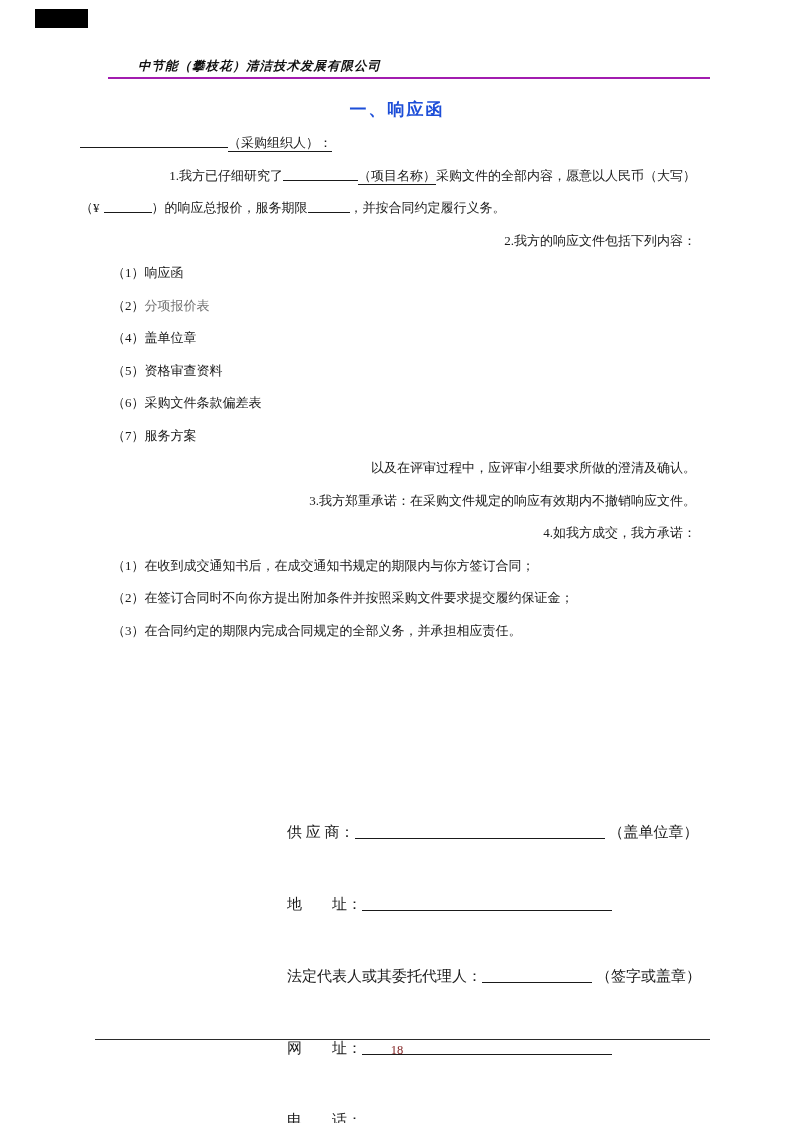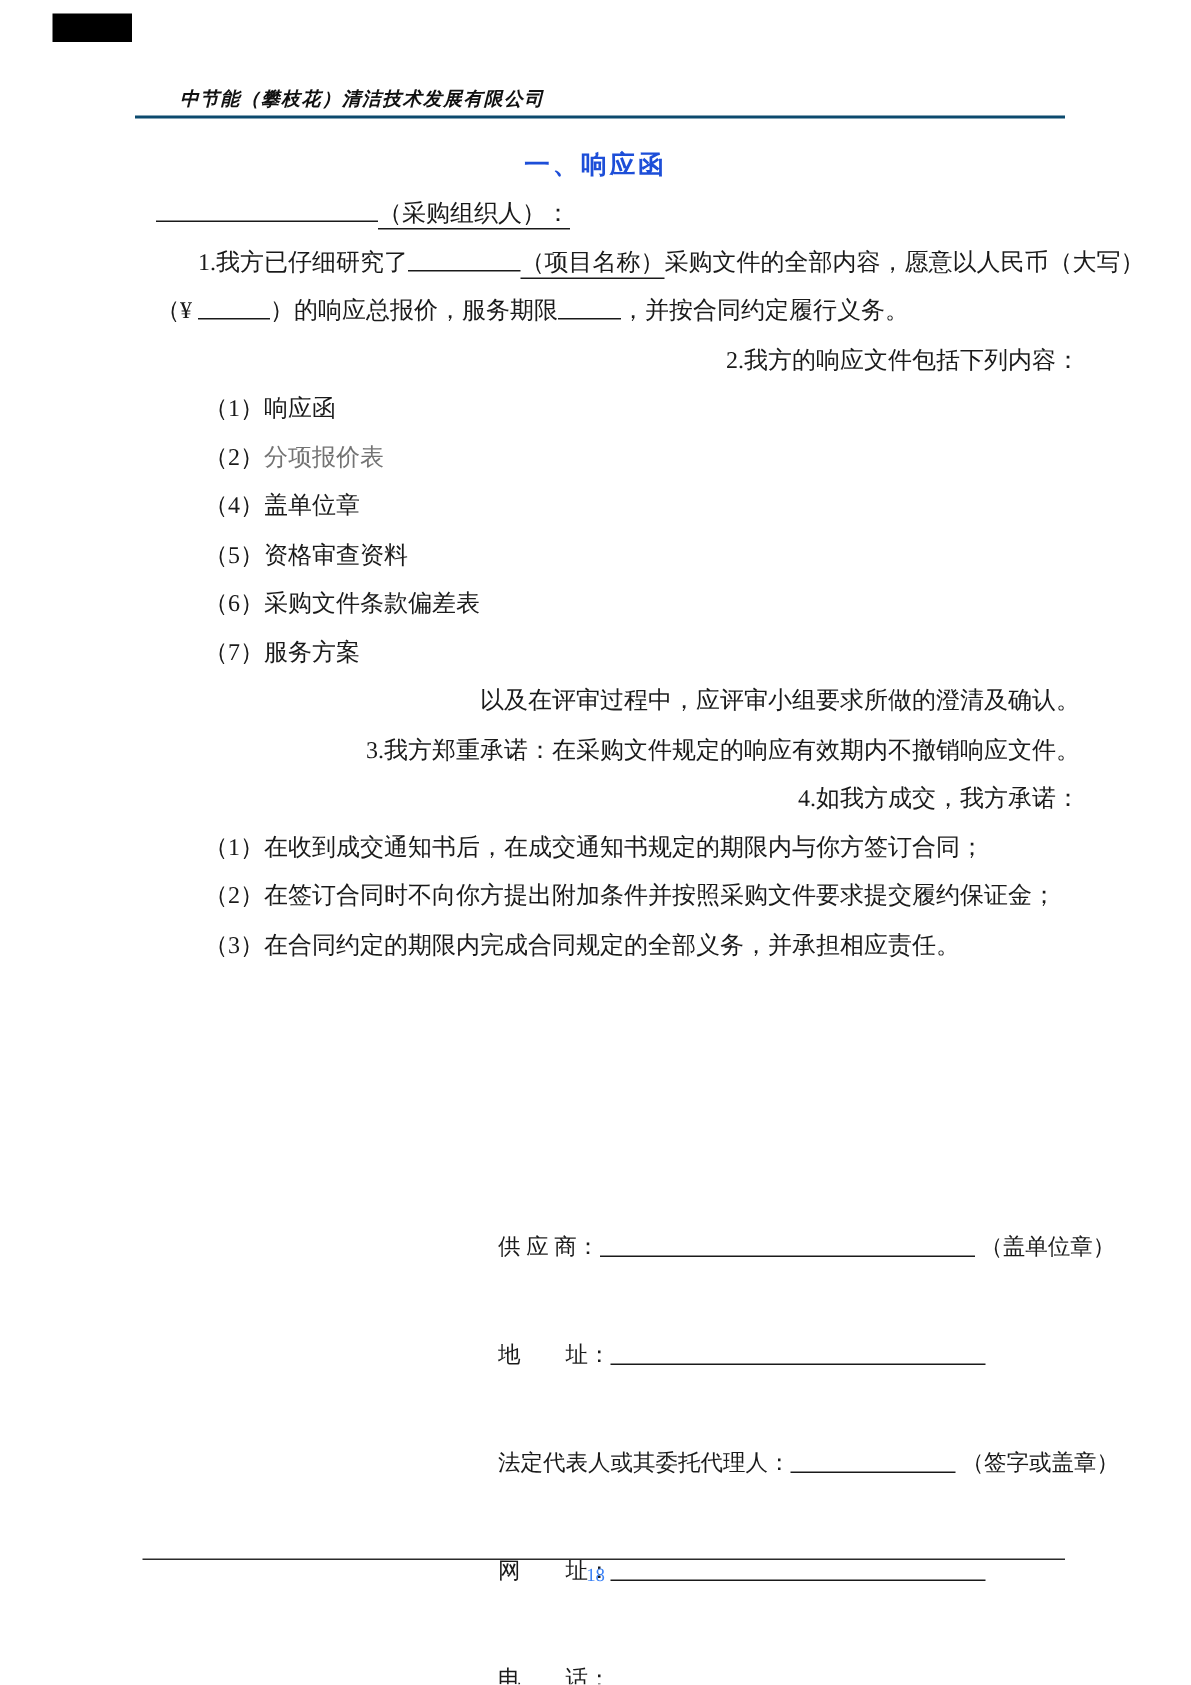--- a/index.html
+++ b/index.html
@@ -19,23 +19,23 @@
   .redaction {
     position: absolute;
     left: 35px; top: 9px;
     width: 53px; height: 19px;
     background: #000000;
   }
 
   
   .header {
     position: absolute;
-    left: 90px; right: 84px; top: 58px;
+    left: 108px; right: 84px; top: 58px;
     height: 21px;
-    border-bottom: 2px solid #0c4a6e;
+    border-bottom: 2px solid #a21caf;
   }
   .company {
     position: absolute;
     left: 30px; bottom: 2px;
     font-size: 12.5px;
     font-weight: bold;
     font-style: italic;
     letter-spacing: 1px;
     white-space: pre;
     color: #111;
@@ -47,23 +47,23 @@
     text-align: center;
     font-size: 17px;
     font-weight: bold;
     color: #1d4ed8;
     letter-spacing: 2px;
   }
 
   
   .body-block {
     position: absolute;
-    left: 104px; top: 127px;
+    left: 80px; top: 127px;
     width: 616px;
-    font-size: 16px;
+    font-size: 13px;
     line-height: 32.5px;
     font-family: Liberation Serif, serif;
   }
   .para { white-space: nowrap; }
   .indent { padding-left: 28px; text-align: right; }
   .item { padding-left: 32px; }
   .red { color: #737373; }
 
   .blank {
     display: inline-block;
@@ -81,21 +81,21 @@
   .w42  { width: 42px; }
 
   
   .sig {
     position: absolute;
     left: 287px; top: 772px;
     font-size: 15px;
     line-height: 24px;
     white-space: pre;
   }
-  .sig .row { white-space: pre; margin-left: 45px; }
+  .sig .row { white-space: pre; }
   .sblank {
     display: inline-block;
     border-bottom: 1px solid #1a1a1a;
     height: 15px;
     vertical-align: -2px;
   }
   .sw250 { width: 250px; }
   .sw110 { width: 110px; }
   .suffix { padding-left: 4px; }
 
@@ -103,21 +103,21 @@
   .footer-line {
     position: absolute;
     left: 95px; right: 84px; top: 1039px;
     border-top: 1.5px solid #2b2b2b;
   }
   .page-num {
     position: absolute;
     left: 0; right: 0; top: 1043px;
     text-align: center;
     font-size: 12.5px;
-    color: #3b82f6;
+    color: #7f1d1d;
   }
 </style>
 </head>
 <body>
 
 <div class="page">
 
   <div class="redaction"></div>
 
   <div class="header">

